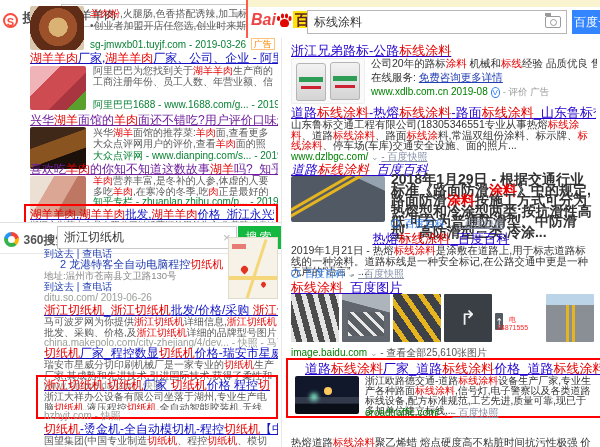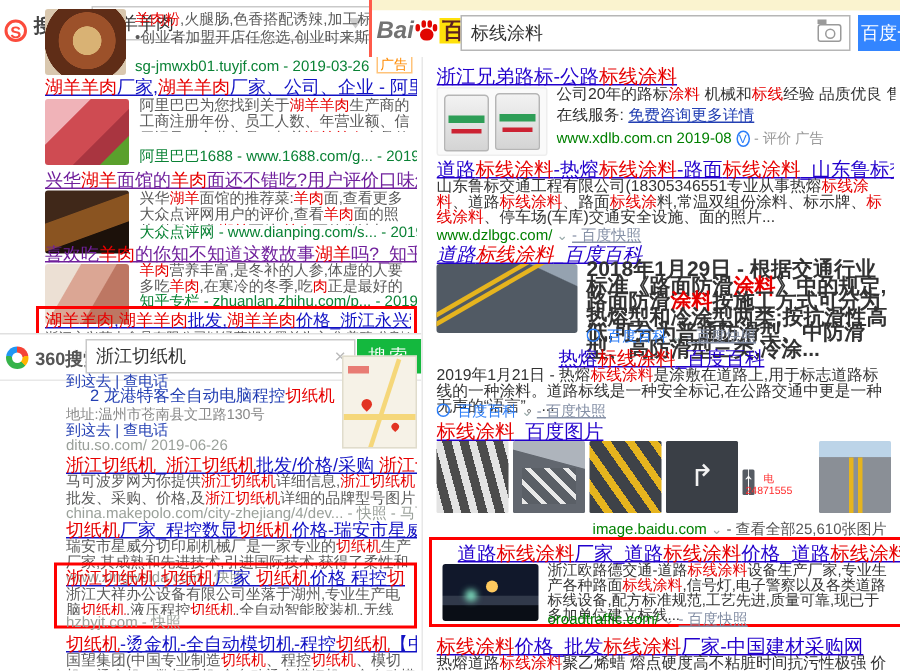--- a/index.html
+++ b/index.html
@@ -53,21 +53,21 @@
   .o360 { display:inline-block; width:15px; height:15px; border-radius:50%; background:conic-gradient(#f54336 0 22%,#ffb300 22% 38%,#36b34a 38% 78%,#2196f3 78%); position:relative; vertical-align:-3px; }
   .o360::after { content:''; position:absolute; inset:4px; background:#fff; border-radius:50%; }
   .sinput { position:absolute; border:1px solid #c9c9c9; background:#fff; font-size:12px; color:#333; padding:0 20px 0 6px; outline:none; font-family:inherit; }
   .funnel { position:absolute; width:0; height:0; border-left:5px solid transparent; border-right:5px solid transparent; border-top:7px solid #ccc; }
   .xclear { position:absolute; color:#bbb; font-size:13px; line-height:13px; }
   .btn360 { position:absolute; background:#14b83e; color:#fff; border:none; font-size:12px; font-family:inherit; letter-spacing:2px; }
   .btnbaidu { position:absolute; background:#3385ff; color:#fff; border:none; font-size:12px; font-family:inherit; white-space:nowrap; overflow:hidden; }
   .cam { position:absolute; width:16px; height:12px; border:1px solid #9a9a9a; border-radius:2px; }
   .cam::before { content:''; position:absolute; left:-1px; top:-4px; width:6px; height:3px; background:#9a9a9a; }
   .cam::after { content:''; position:absolute; left:4px; top:2px; width:5px; height:5px; border:1px solid #9a9a9a; border-radius:50%; }
-  .bai { font-size:16px; font-weight:bold; color:#737373; font-style:italic; }
+  .bai { font-size:16px; font-weight:bold; color:#ef4444; font-style:italic; }
   .du { font-size:15px; font-weight:bold; color:#5c2020; background:#ffe10b; padding:0 2px; }
   .paw { display:inline-block; width:15px; height:15px; position:relative; vertical-align:-3px; margin:0 1px; }
   .paw::before { content:''; position:absolute; left:3px; top:6px; width:9px; height:8px; background:#e10601; border-radius:50% 50% 45% 45%; }
   .paw::after { content:''; position:absolute; left:0; top:3px; width:3.5px; height:4.5px; border-radius:50%; background:#e10601; box-shadow:4px -2.5px 0 #e10601, 8px -2.5px 0 #e10601, 11.5px 0 0 #e10601; }
   .bklink { color:#2c7ef8; }
   .bkicon { display:inline-block; width:9px; height:9px; border:1.5px solid #2c7ef8; border-radius:50%; vertical-align:-1px; margin-right:2px; }
   .adbadge { display:inline-block; font-size:9px; color:#ff8a00; border:1px solid #ffc37a; padding:0 2px; line-height:10px; vertical-align:1px; }
   .gtag { color:#9a9a9a; font-size:9.5px; }
   .blue-link { color:#2440b3; text-decoration:underline; }
   .maplink { font-size:10px; color:#2440b3; white-space:nowrap; }
@@ -216,31 +216,30 @@
 
   <a class="t bt abs" style="left:10px;top:281px;width:300px;"><span class="hl">标线涂料</span><span>_百度图片</span></a>
   <div class="abs" style="left:10px;top:294px;width:306px;height:48px;">
     <span class="bimg b1" style="left:0;"></span>
     <span class="bimg b2" style="left:51px;"></span>
     <span class="bimg b3" style="left:102px;"></span>
     <span class="bimg b4" style="left:153px;">↱</span>
     <span class="bimg b5" style="left:204px;"><span class="imgtxt">电24871555</span><span>↑</span></span>
     <span class="bimg b6" style="left:255px;"></span>
   </div>
-  <div class="clip abs" style="left:10px;top:346px;width:300px;font-size:10px;text-align:right;">
+  <div class="clip abs" style="left:10px;top:346px;width:300px;font-size:10px;">
     <span class="gu">image.baidu.com</span>
     <span class="arrow">⌄</span>
     <a class="blue-link" style="text-decoration:none;color:#555;">- 查看全部25,610张图片</a>
   </div>
 
   <div class="redbox" style="left:5px;top:358px;width:316px;height:60px;"></div>
   <a class="t bt abs" style="left:12px;top:362px;width:298px;margin-left:12px;"><span>道路</span><span class="hl">标线涂料</span><span>厂家_道路</span><span class="hl">标线涂料</span><span>价格_道路</span><span class="hl">标线涂料</span></a>
   <div class="th th-night" style="left:14px;top:376px;width:64px;height:38px;"></div>
   <div class="bd abs" style="left:84px;top:376px;width:228px;height:30px;line-height:10px;font-size:10px;"><span>浙江欧路德交通-道路</span><span class="hl">标线涂料</span><span>设备生产厂家,专业生产各种路面</span><span class="hl">标线涂料</span><span>,信号灯,电子警察以及各类道路标线设备,配方标准规范,工艺先进,质量可靠,现已于多加单位建立标线...</span></div>
   <div class="clip abs" style="left:84px;top:406px;width:228px;font-size:10px;">
     <span class="gu">oroadtraffic.com/</span>
     <span class="arrow">⌄</span>
     <a class="snap">- 百度快照</a>
   </div>
 
-  <a class="t bt abs" style="left:10px;top:424px;width:300px;"><span class="hl">标线涂料</span><span>价格_批发</span><span class="hl">标线涂料</span><span>厂家-中国建材采购网</span></a>
   <div class="bd abs" style="left:10px;top:437px;width:305px;height:10px;line-height:10.5px;"><span>热熔道路</span><span class="hl">标线涂料</span><span>聚乙烯蜡 熔点硬度高不粘脏时间抗污性极强 价格:12000元/吨 品牌:法适恒分一. 产品概述 新品必备热熔路标涂料专用聚乙烯蜡是门窗法适恒分...</span></div>
 </div>
 
 </body></html>

